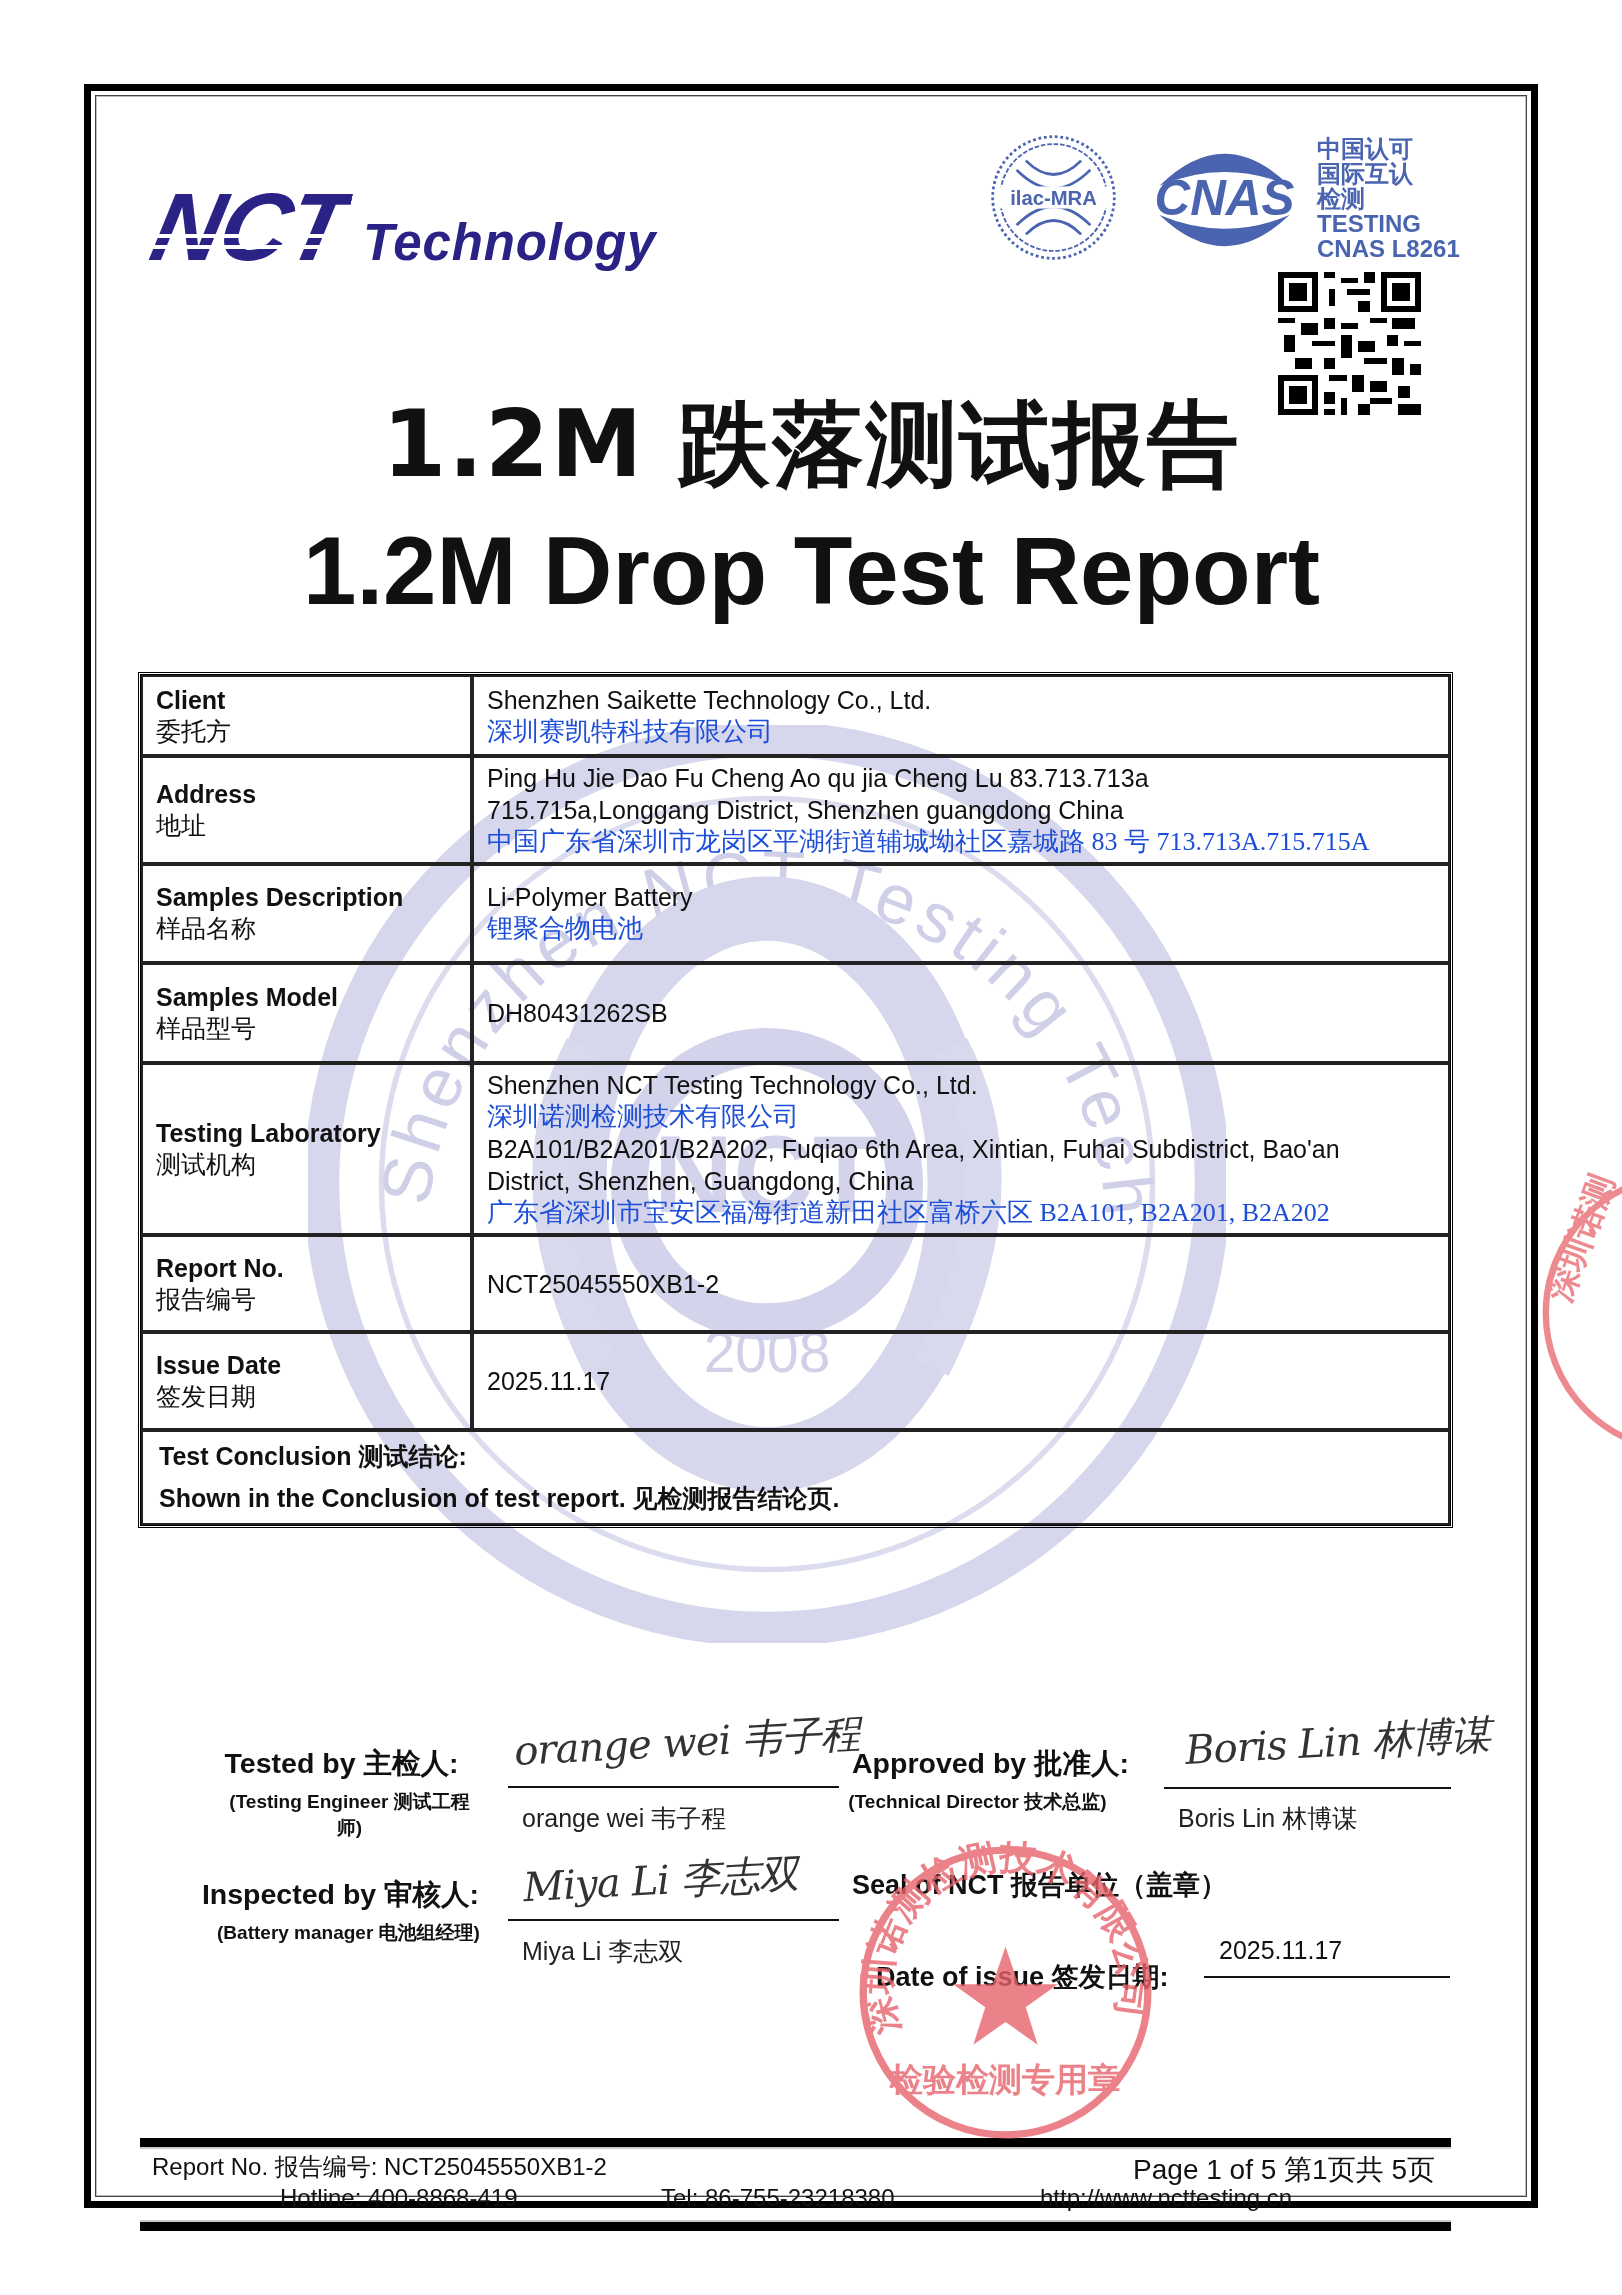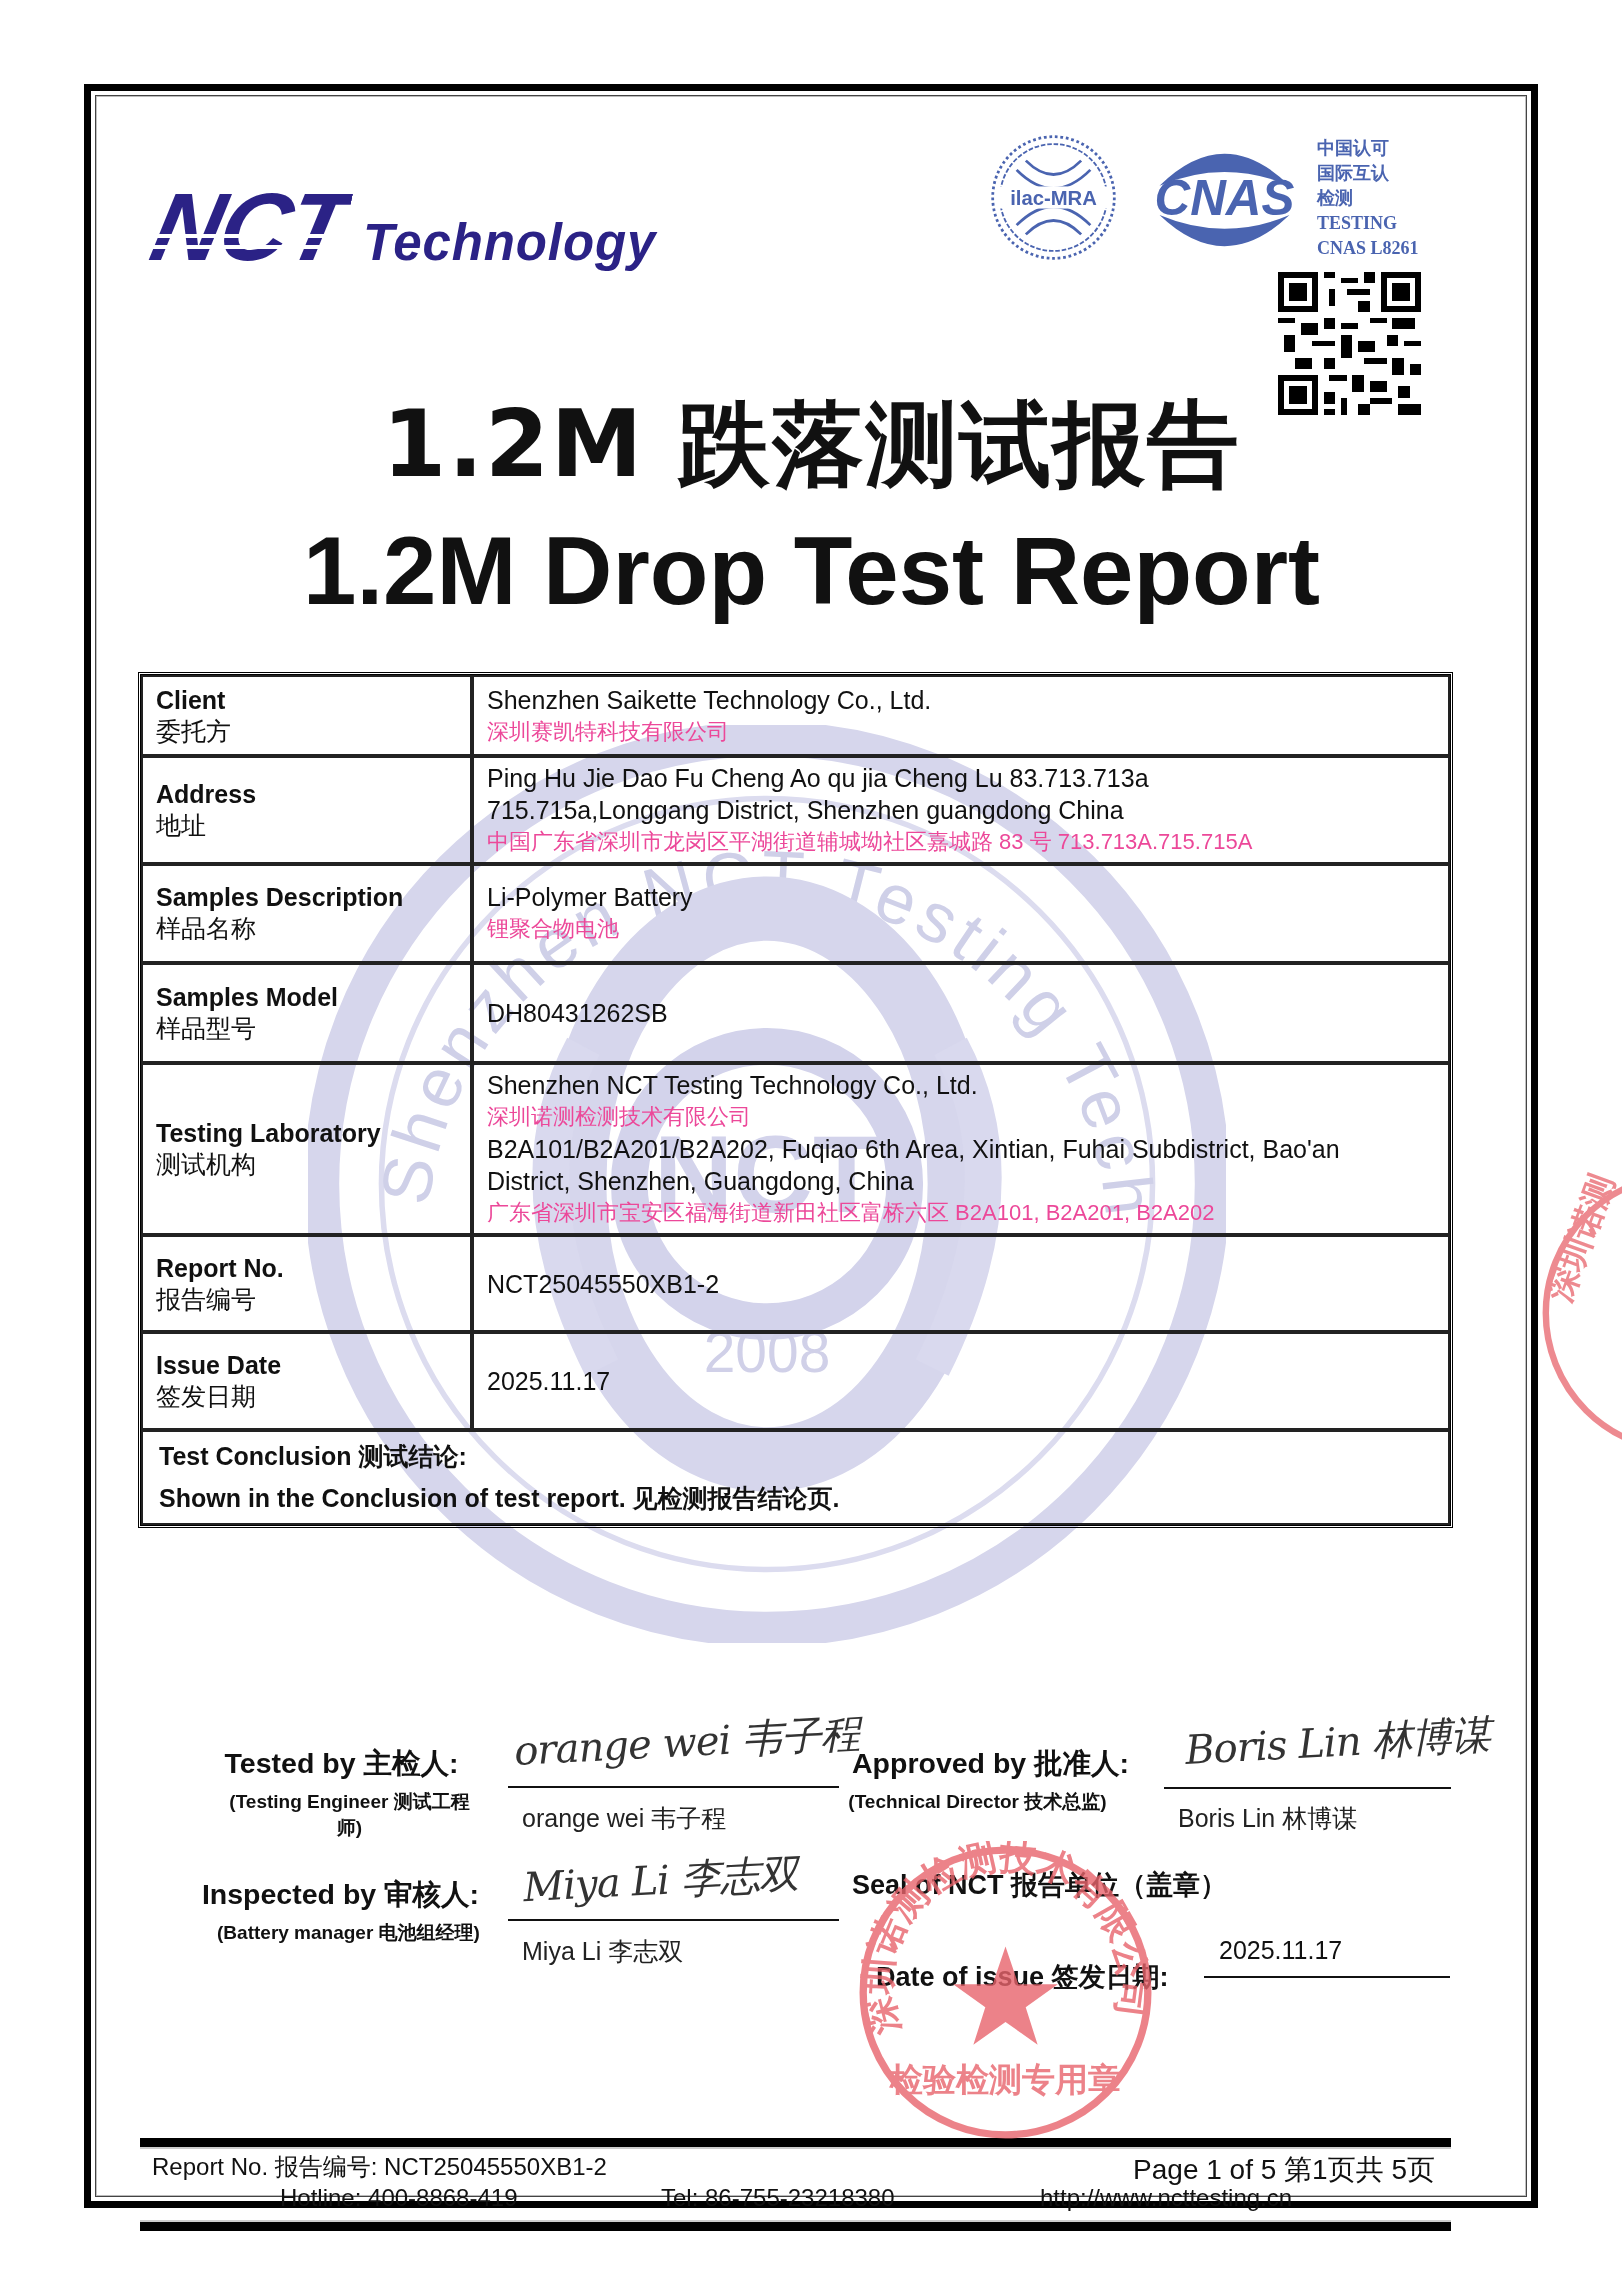--- a/index.html
+++ b/index.html
@@ -37,21 +37,21 @@
       font-family: "Liberation Sans", sans-serif; font-weight: 700; font-style: italic;
       font-size: 51px; color: #2b2286; display: inline-block; margin-left: 13px;
       vertical-align: baseline; letter-spacing: 0.9px;
     }
 
     
     .ilac { position: absolute; left: 989px; top: 133px; z-index: 2; }
     .cnas { position: absolute; left: 1143px; top: 140px; z-index: 2; }
     .cnas-text {
       position: absolute; left: 1317px; top: 136px; z-index: 2;
-      font-family: Liberation Serif, serif; font-weight: 700; font-size: 18px;
+      font-family: Liberation Sans, sans-serif; font-weight: 700; font-size: 24px;
       color: #4a64b0; line-height: 25px;
     }
     .qr { position: absolute; left: 1278px; top: 272px; z-index: 2; }
 
     
     .title-cn {
       position: absolute; left: 0; right: 0; top: 399px; text-align: center;
       font-family: "DejaVu Sans", sans-serif; font-weight: 700; font-size: 92px;
       letter-spacing: 1.8px; z-index: 2; line-height: 1;
     }
@@ -68,21 +68,21 @@
       border: 2.8px double #000; border-width: 3.7px; border-style: double;
     }
     .info-table td {
       border: 2.8px double #222; vertical-align: middle; padding: 3.7px 13px;
       font-size: 25px; line-height: 32px;
     }
     .info-table td.label { width: 301px; font-weight: 700; }
     .info-table td.label .cn { font-weight: 400; display: block; font-family: "DejaVu Sans", sans-serif; font-size: 25px; }
     .info-table td.value { font-family: "Liberation Sans", sans-serif; }
     .info-table td.value .line { display: block; }
-    .info-table td.value .cn-line { color: #ec4899; font-family: Liberation Sans, sans-serif; font-size: 22px; }
+    .info-table td.value .cn-line { color: #1d4ed8; font-family: Liberation Serif, serif; font-size: 26px; }
     .row-client td { height: 70px; }
     .row-address td { height: 95px; }
     .row-desc td { height: 88px; }
     .row-model td { height: 88px; }
     .row-lab td { height: 161px; }
     .row-report td { height: 86px; }
     .row-date td { height: 86px; }
     .row-concl td { height: 83px; font-weight: 700; padding-left: 16px; }
     .row-concl .line { display: block; line-height: 42px; }
 

